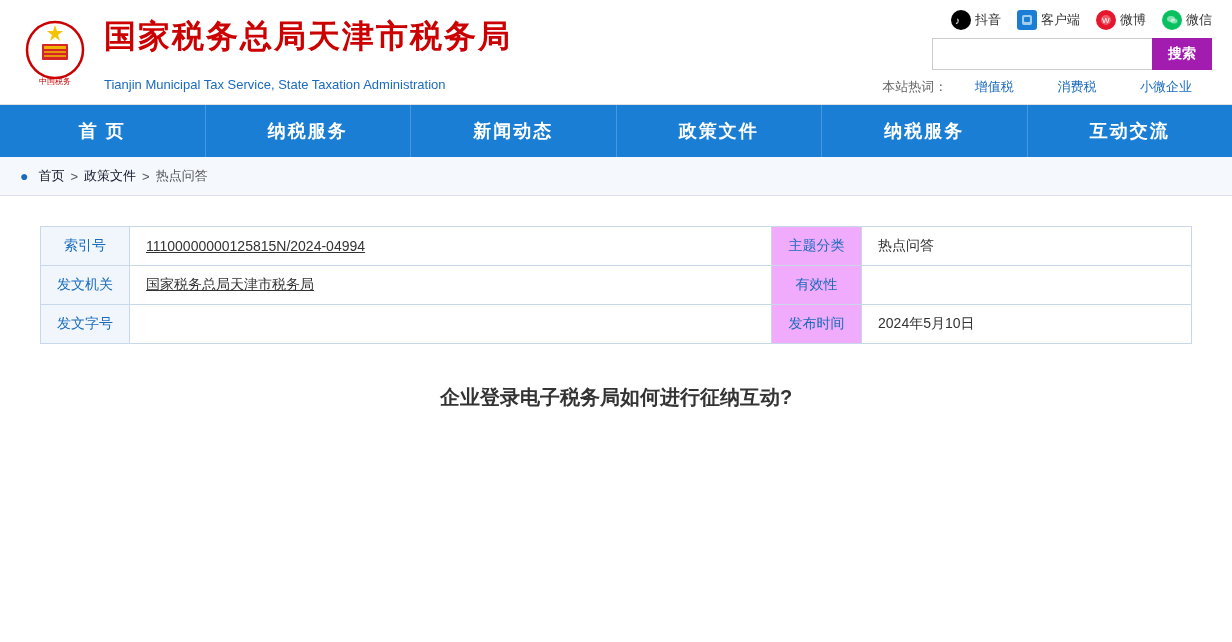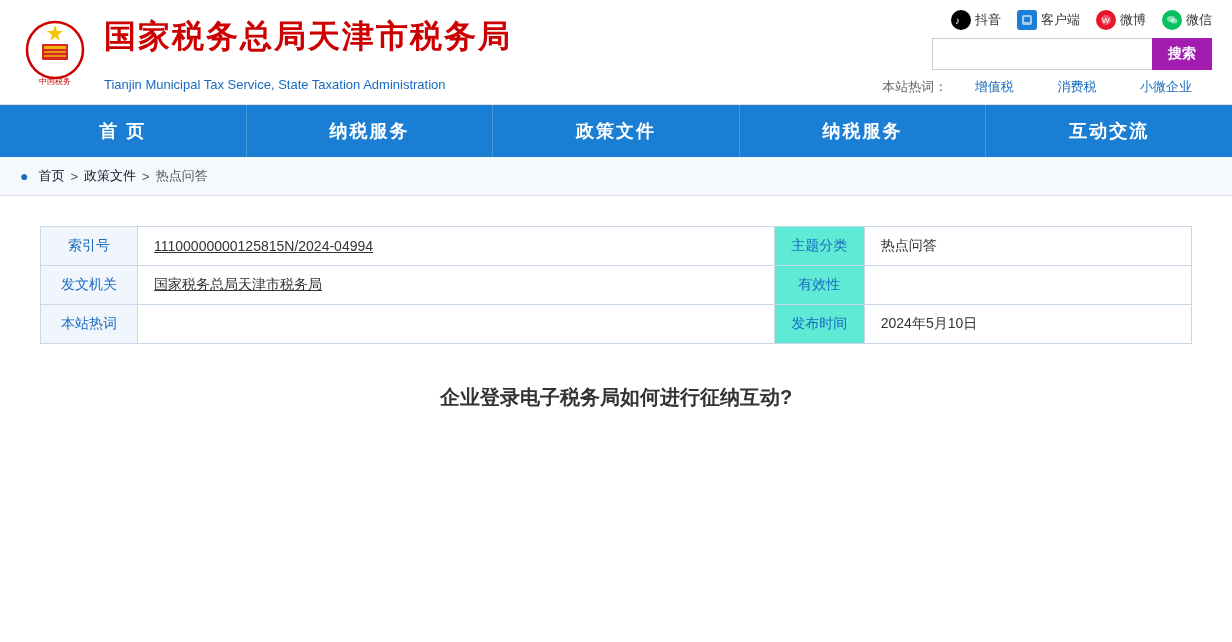--- a/index.html
+++ b/index.html
@@ -38,23 +38,23 @@
     .breadcrumb { padding: 10px 20px; display: flex; align-items: center; gap: 6px; font-size: 13px; color: #555; background: #f5f8fc; border-bottom: 1px solid #dde; }
     .breadcrumb a { color: #0f172a; text-decoration: none; }
     .breadcrumb-icon { color: #1a6bbf; font-size: 14px; margin-right: 4px; }
 
     
     .main-content { padding: 30px 40px; }
 
     
     .info-table { width: 100%; border-collapse: collapse; border: 1px solid #c8d8e8; margin-bottom: 30px; }
     .info-table td { border: 1px solid #c8d8e8; padding: 10px 16px; vertical-align: middle; }
-    .info-table .label { color: #1a6bbf; text-align: center; width: 97px; background: #f0f6fc; white-space: nowrap; }
+    .info-table .label { color: #1a6bbf; text-align: center; width: 89px; background: #f0f6fc; white-space: nowrap; }
     .info-table .value { color: #333; text-decoration: underline; }
-    .info-table .label-right { color: #1a6bbf; text-align: center; width: 90px; background: #5eead4; white-space: nowrap; }
+    .info-table .label-right { color: #1a6bbf; text-align: center; width: 90px; background: #f0abfc; white-space: nowrap; }
     .info-table .value-right { color: #333; }
 
     
     .article-title { text-align: center; font-size: 20px; font-weight: bold; color: #333; padding: 10px 0 20px 0; }
   </style>
 </head>
 <body>
 
 <div class="header">
   <div class="header-left">
@@ -131,20 +131,21 @@
       <a href="#">增值税</a>
       <a href="#">消费税</a>
       <a href="#">小微企业</a>
     </div>
   </div>
 </div>
 
 <nav class="nav">
   <div class="nav-item">首 页</div>
   <div class="nav-item">纳税服务</div>
+  <div class="nav-item">新闻动态</div>
   <div class="nav-item">政策文件</div>
   <div class="nav-item">纳税服务</div>
   <div class="nav-item">互动交流</div>
 </nav>
 
 <div class="breadcrumb">
   <span class="breadcrumb-icon">●</span>
   <a href="#">首页</a>
   <span> &gt; </span>
   <a href="#">政策文件</a>
@@ -166,21 +167,21 @@
 
       <tr>
         <td class="label">发文机关</td>
         <td class="value">国家税务总局天津市税务局</td>
         <td class="label-right">有效性</td>
         <td class="value-right"></td>
       </tr>
 
 
       <tr>
-        <td class="label">本站热词</td>
+        <td class="label">发文字号</td>
         <td class="value"></td>
         <td class="label-right">发布时间</td>
         <td class="value-right">2024年5月10日</td>
       </tr>
 
     </tbody>
   </table>
 
   <div class="article-title">企业登录电子税务局如何进行征纳互动?</div>
 

